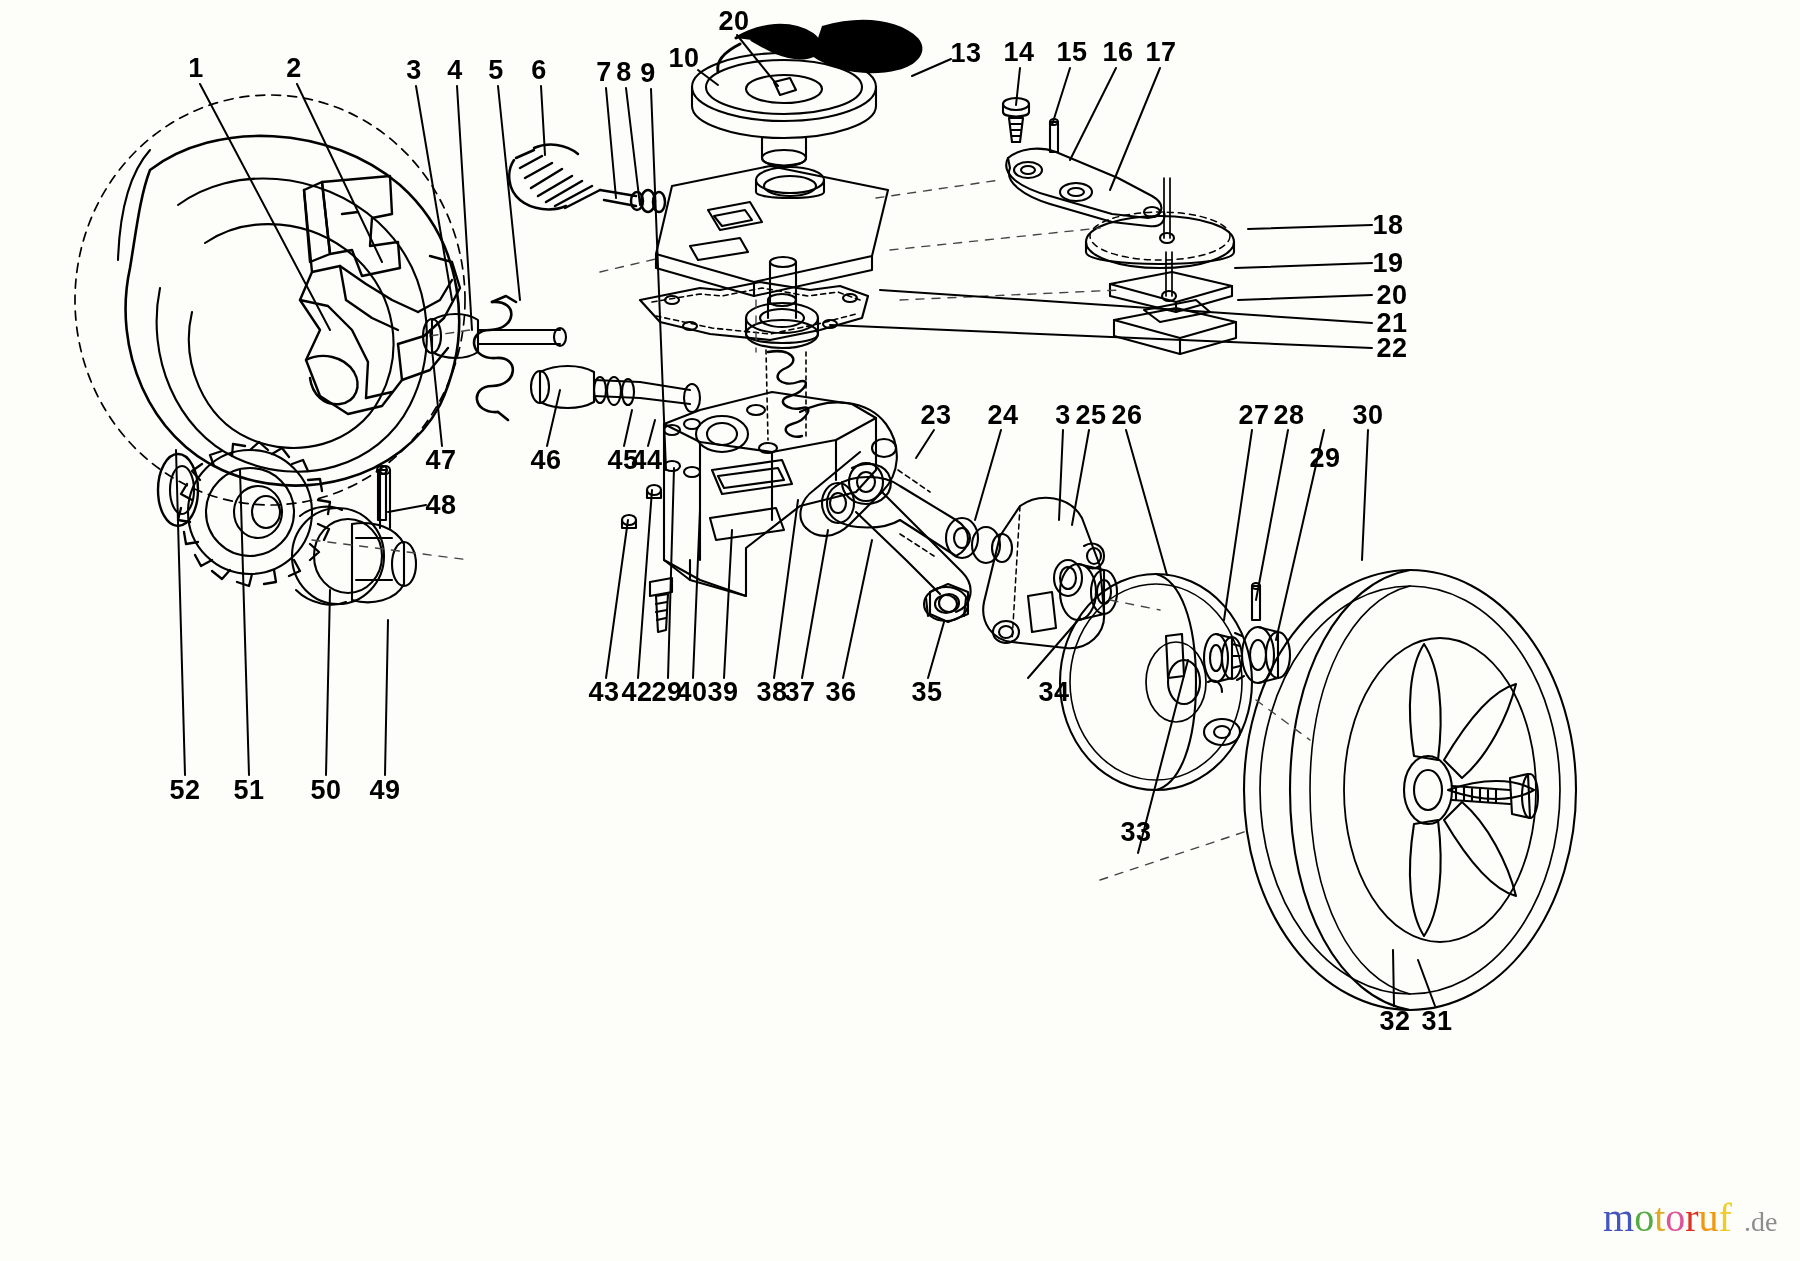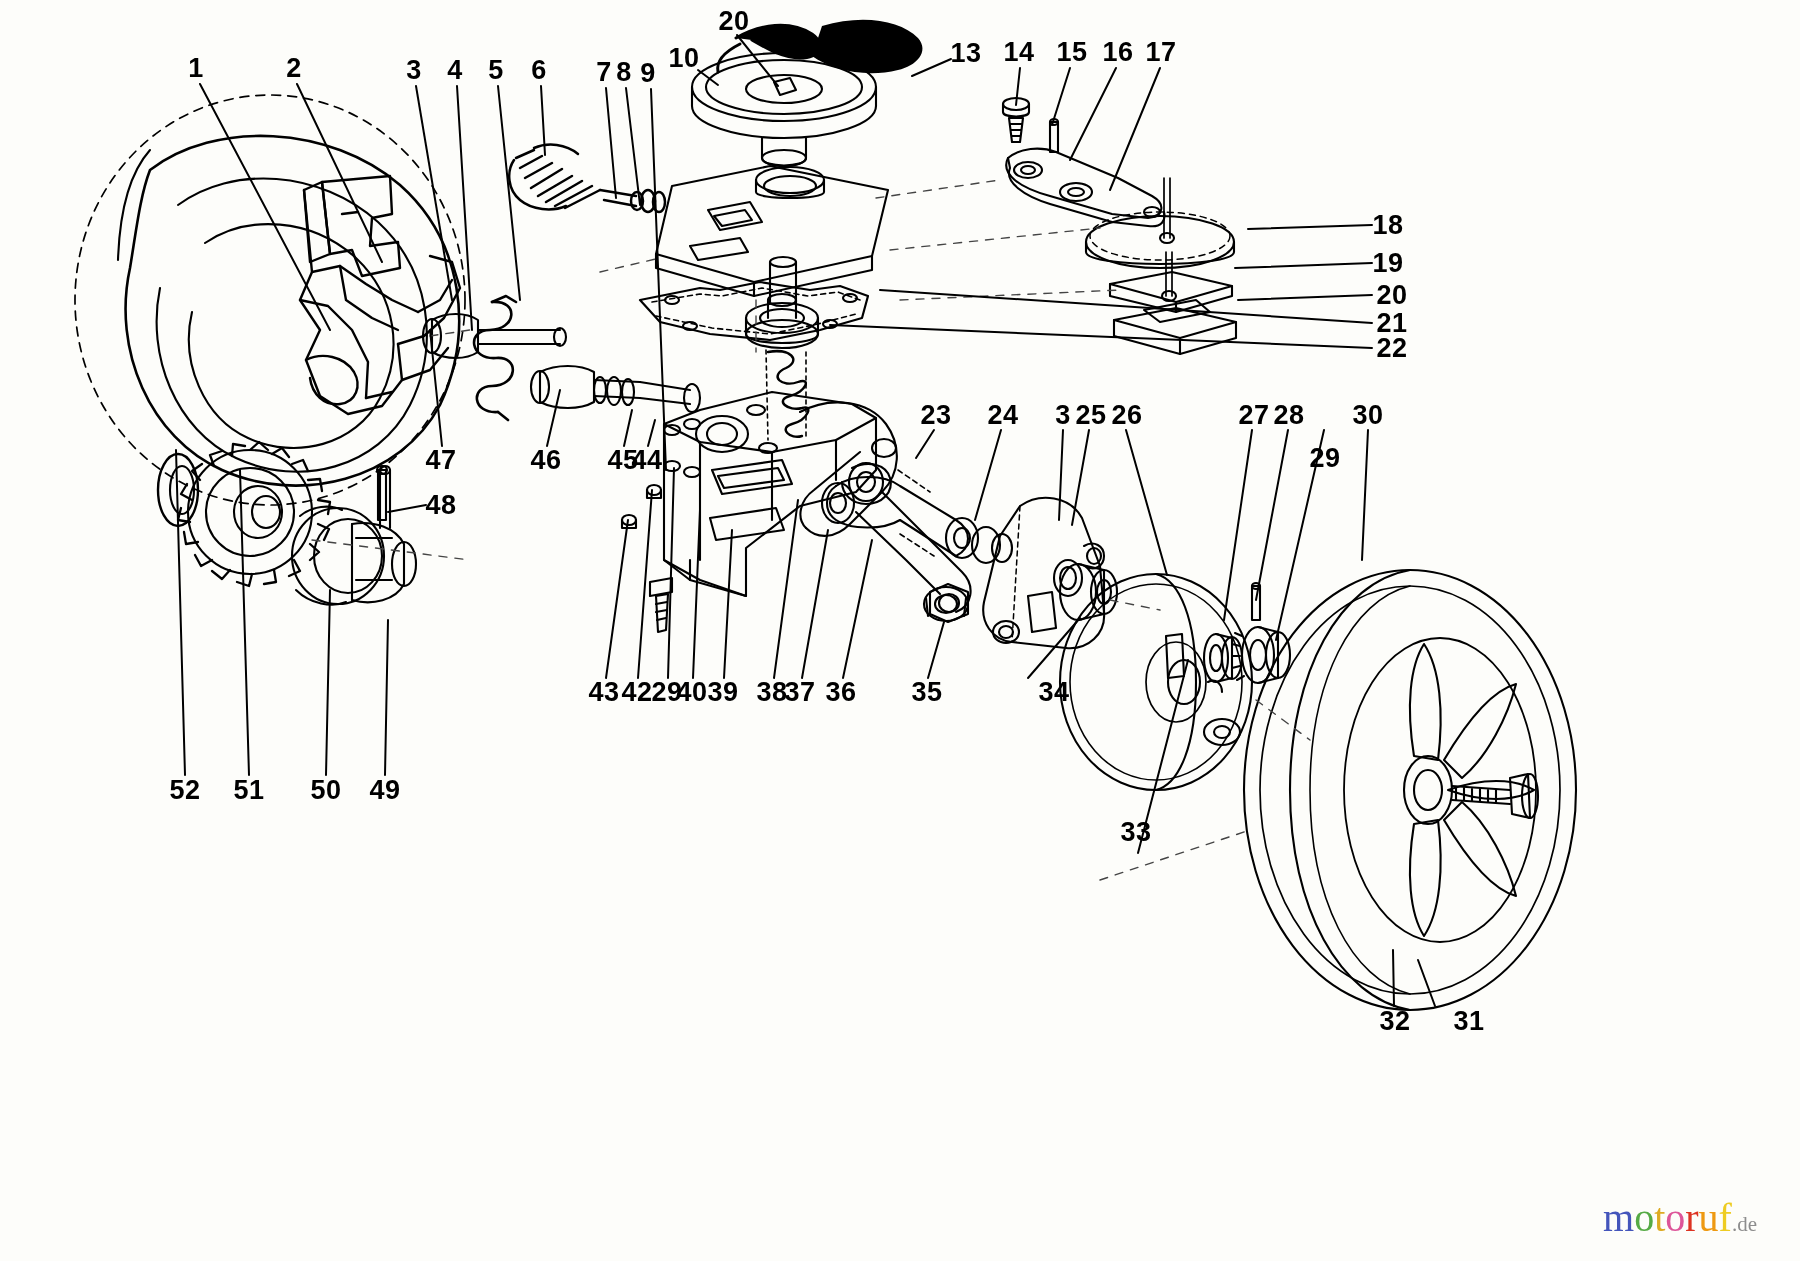--- a/index.html
+++ b/index.html
@@ -4,21 +4,21 @@
 <style>
   html,body{margin:0;padding:0;background:#fdfdfa;}
   body{font-family:"Liberation Sans",sans-serif;}
   #stage{position:relative;width:1800px;height:1261px;background:#fdfdfa;overflow:hidden;}
   #art{position:absolute;left:0;top:0;width:1800px;height:1261px;}
   .callout{position:absolute;font-family:"Liberation Sans",sans-serif;font-weight:bold;
            font-size:27px;color:#000;letter-spacing:0.5px;line-height:1;
            transform:translate(-50%,-50%);white-space:nowrap;-webkit-font-smoothing:none;}
   #wm{position:absolute;left:1603px;top:1198px;font-family:"Liberation Serif",serif;
       font-size:40px;line-height:1;white-space:nowrap;}
-  #wm .s{font-size:21px;color:#8d8d8d;}
+  #wm .s{font-size:28px;color:#8d8d8d;margin-left:12px;}
 </style>
 </head>
 <body>
 
 <div id="stage">
 
   <svg id="art" viewBox="0 0 1800 1261" xmlns="http://www.w3.org/2000/svg">
     <rect x="0" y="0" width="1800" height="1261" fill="#fdfdfa"></rect>
 
     <g fill="none" stroke="#000" stroke-width="2.1" stroke-linecap="round" stroke-linejoin="round">
@@ -463,21 +463,21 @@
       <div class="callout" style="left: 1392px; top: 348px;">22</div>
       <div class="callout" style="left: 936px; top: 415px;">23</div>
       <div class="callout" style="left: 1003px; top: 415px;">24</div>
       <div class="callout" style="left: 1063px; top: 415px;">3</div>
       <div class="callout" style="left: 1091px; top: 415px;">25</div>
       <div class="callout" style="left: 1127px; top: 415px;">26</div>
       <div class="callout" style="left: 1254px; top: 415px;">27</div>
       <div class="callout" style="left: 1289px; top: 415px;">28</div>
       <div class="callout" style="left: 1325px; top: 415px; margin-top: 43px;">29</div>
       <div class="callout" style="left: 1368px; top: 415px;">30</div>
-      <div class="callout" style="left: 1437px; top: 1021px; margin-left: 32px;">31</div>
+      <div class="callout" style="left: 1437px; top: 1021px;">31</div>
       <div class="callout" style="left: 1395px; top: 1021px;">32</div>
       <div class="callout" style="left: 1136px; top: 832px; text-align: right;">33</div>
       <div class="callout" style="left: 1054px; top: 692px;">34</div>
       <div class="callout" style="left: 927px; top: 692px;">35</div>
       <div class="callout" style="left: 841px; top: 692px;">36</div>
       <div class="callout" style="left: 800px; top: 692px;">37</div>
       <div class="callout" style="left: 772px; top: 692px;">38</div>
       <div class="callout" style="left: 723px; top: 692px;">39</div>
       <div class="callout" style="left: 692px; top: 692px;">40</div>
       <div class="callout" style="left: 667px; top: 692px;">29</div>

